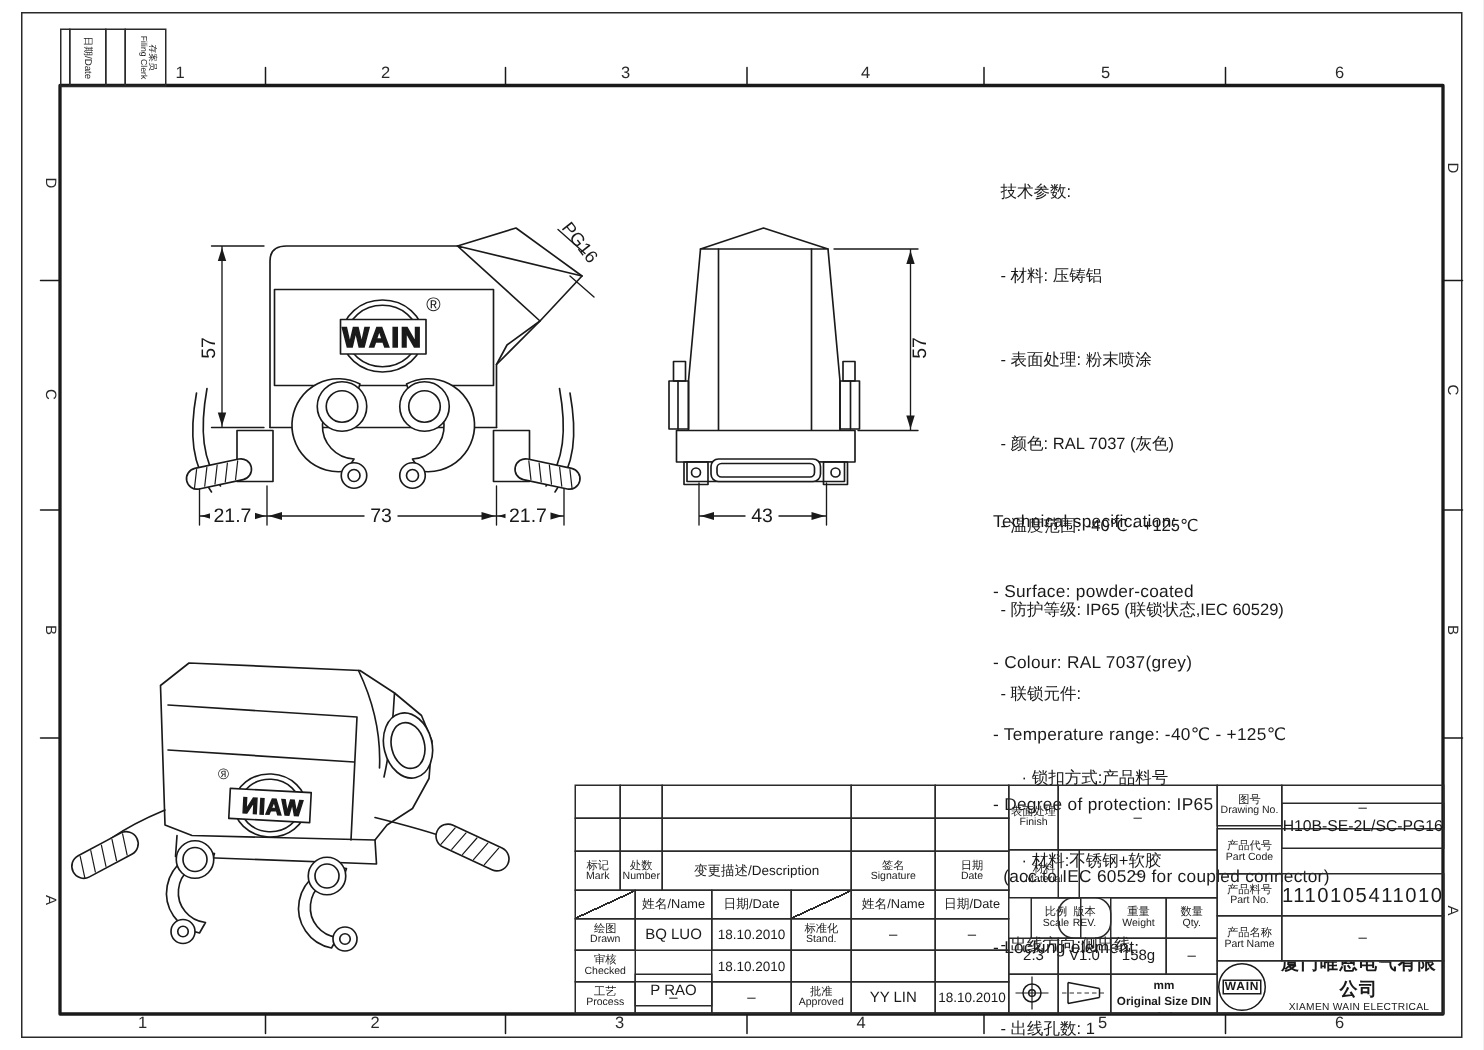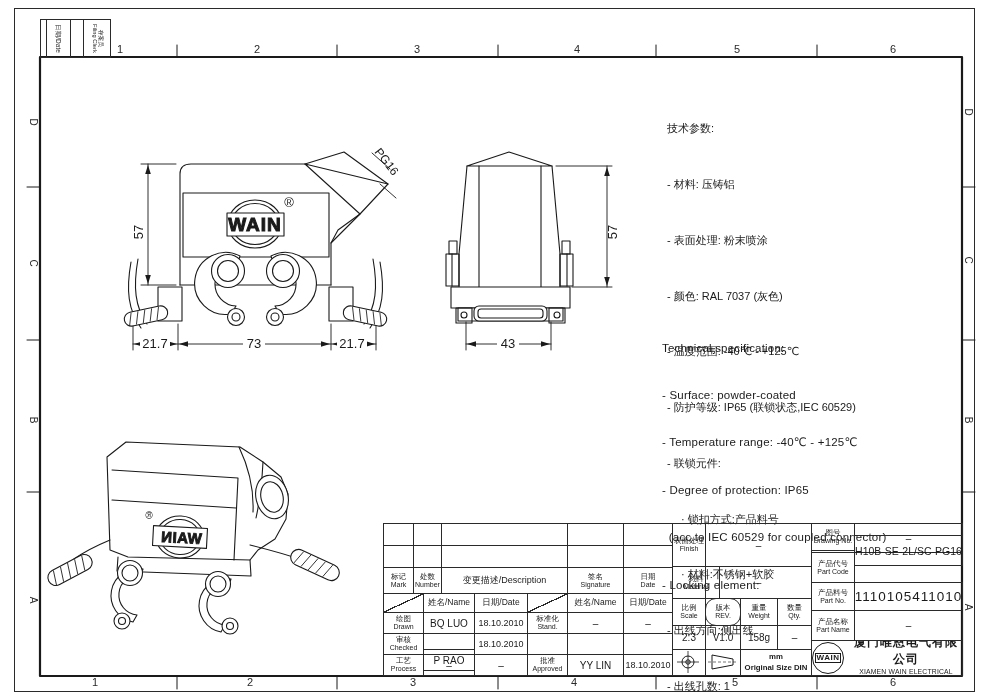--- a/index.html
+++ b/index.html
@@ -238,20 +238,21 @@
     <div>- 联锁元件:</div>
     <div>　 · 锁扣方式:产品料号</div>
     <div>　 · 材料:不锈钢+软胶</div>
     <div>- 出线方向:侧出线</div>
     <div>- 出线孔数: 1</div>
     
   </div>
   <div class="specs specs-en">
     <div>Technical specification:</div>
     <div>- Surface: powder-coated</div>
+    <div>- Colour: RAL 7037(grey)</div>
     <div>- Temperature range: -40℃ - +125℃</div>
     <div>- Degree of protection: IP65</div>
     <div>  (acc.to IEC 60529 for coupled connector)</div>
     <div>- Locking element:</div>
     
     
     
     
     
   </div>
@@ -333,21 +334,21 @@
     <div class="cell lblcell" style="left:289px;top:0;width:34px;height:44px;">
       <span>表面处理</span>
         <span class="en">Finish</span>
     </div>
     <div class="cell val" style="left:322px;top:0;width:107px;height:44px;">–</div>
     <div class="cell lblcell" style="left:289px;top:43px;width:48px;height:33px;">
       <span>材料</span>
         <span class="en">Material</span>
     </div>
     <div class="cell val" style="left:322px;top:43px;width:107px;height:33px;">–</div>
-    <div class="cell lblcell" style="left:289px;top:75px;width:34px;height:28px;">
+    <div class="cell lblcell" style="left:304px;top:75px;width:34px;height:28px;">
       <span>比例</span>
         <span class="en">Scale</span>
     </div>
     <div class="cell lblcell" style="left:322px;top:75px;width:36px;height:28px;border-radius:11px;">
       <span>版本</span>
         <span class="en">REV.</span>
     </div>
     <div class="cell lblcell" style="left:357px;top:75px;width:38px;height:28px;">
       <span>重量</span>
         <span class="en">Weight</span>

